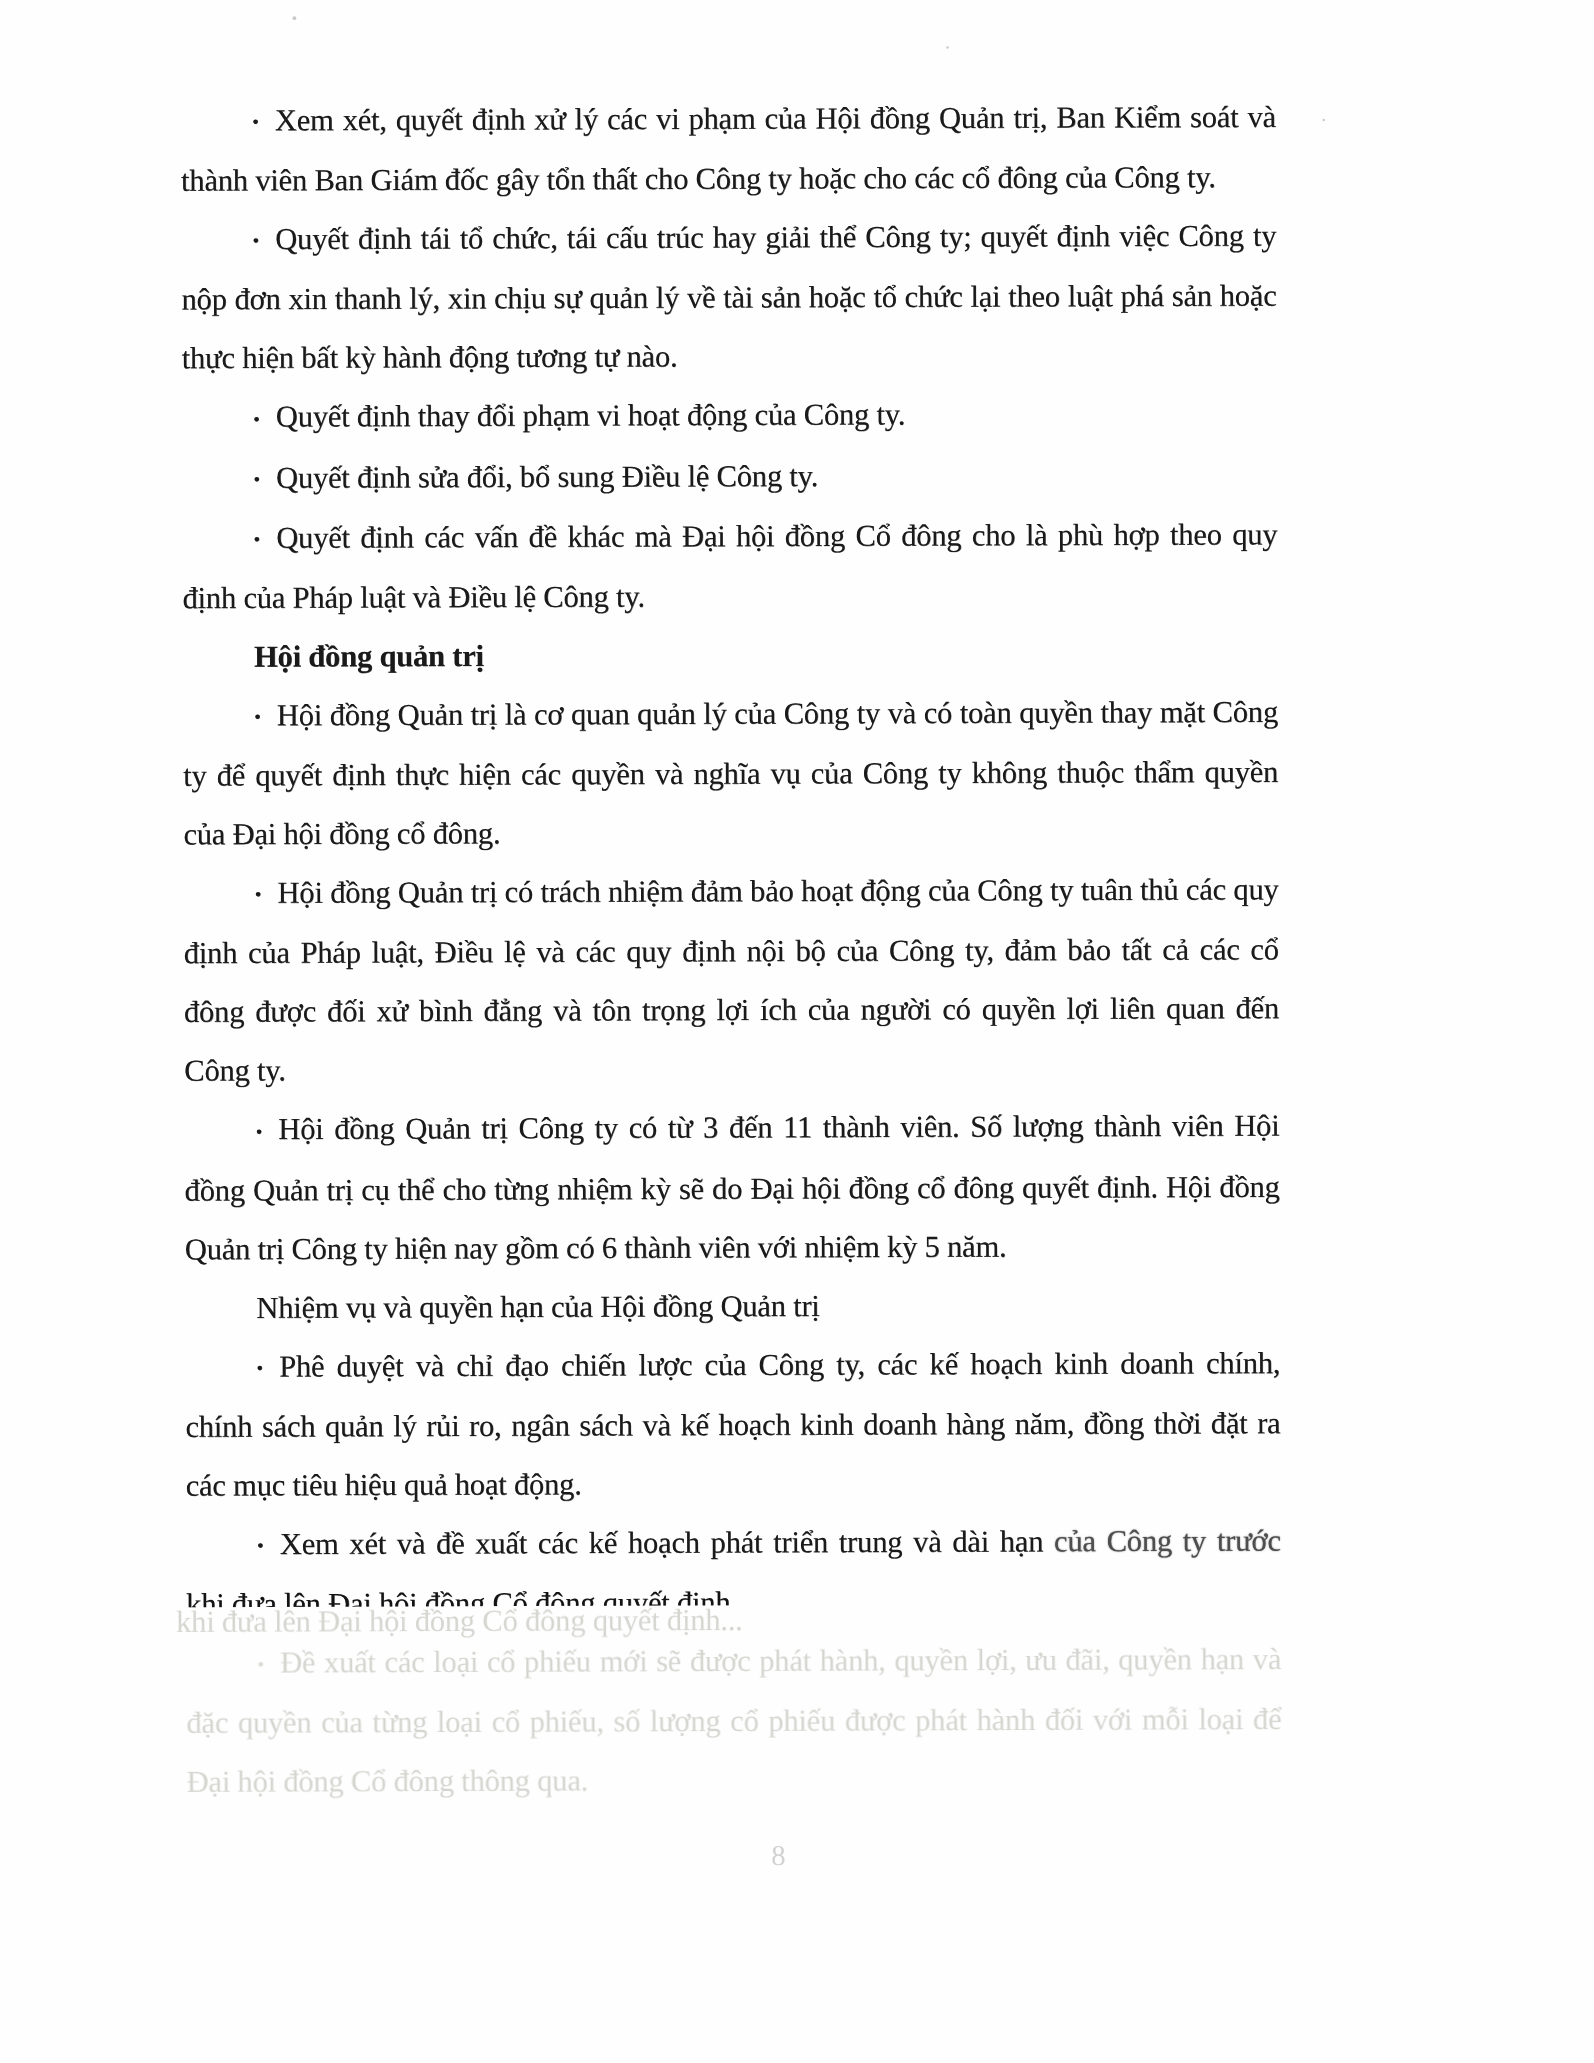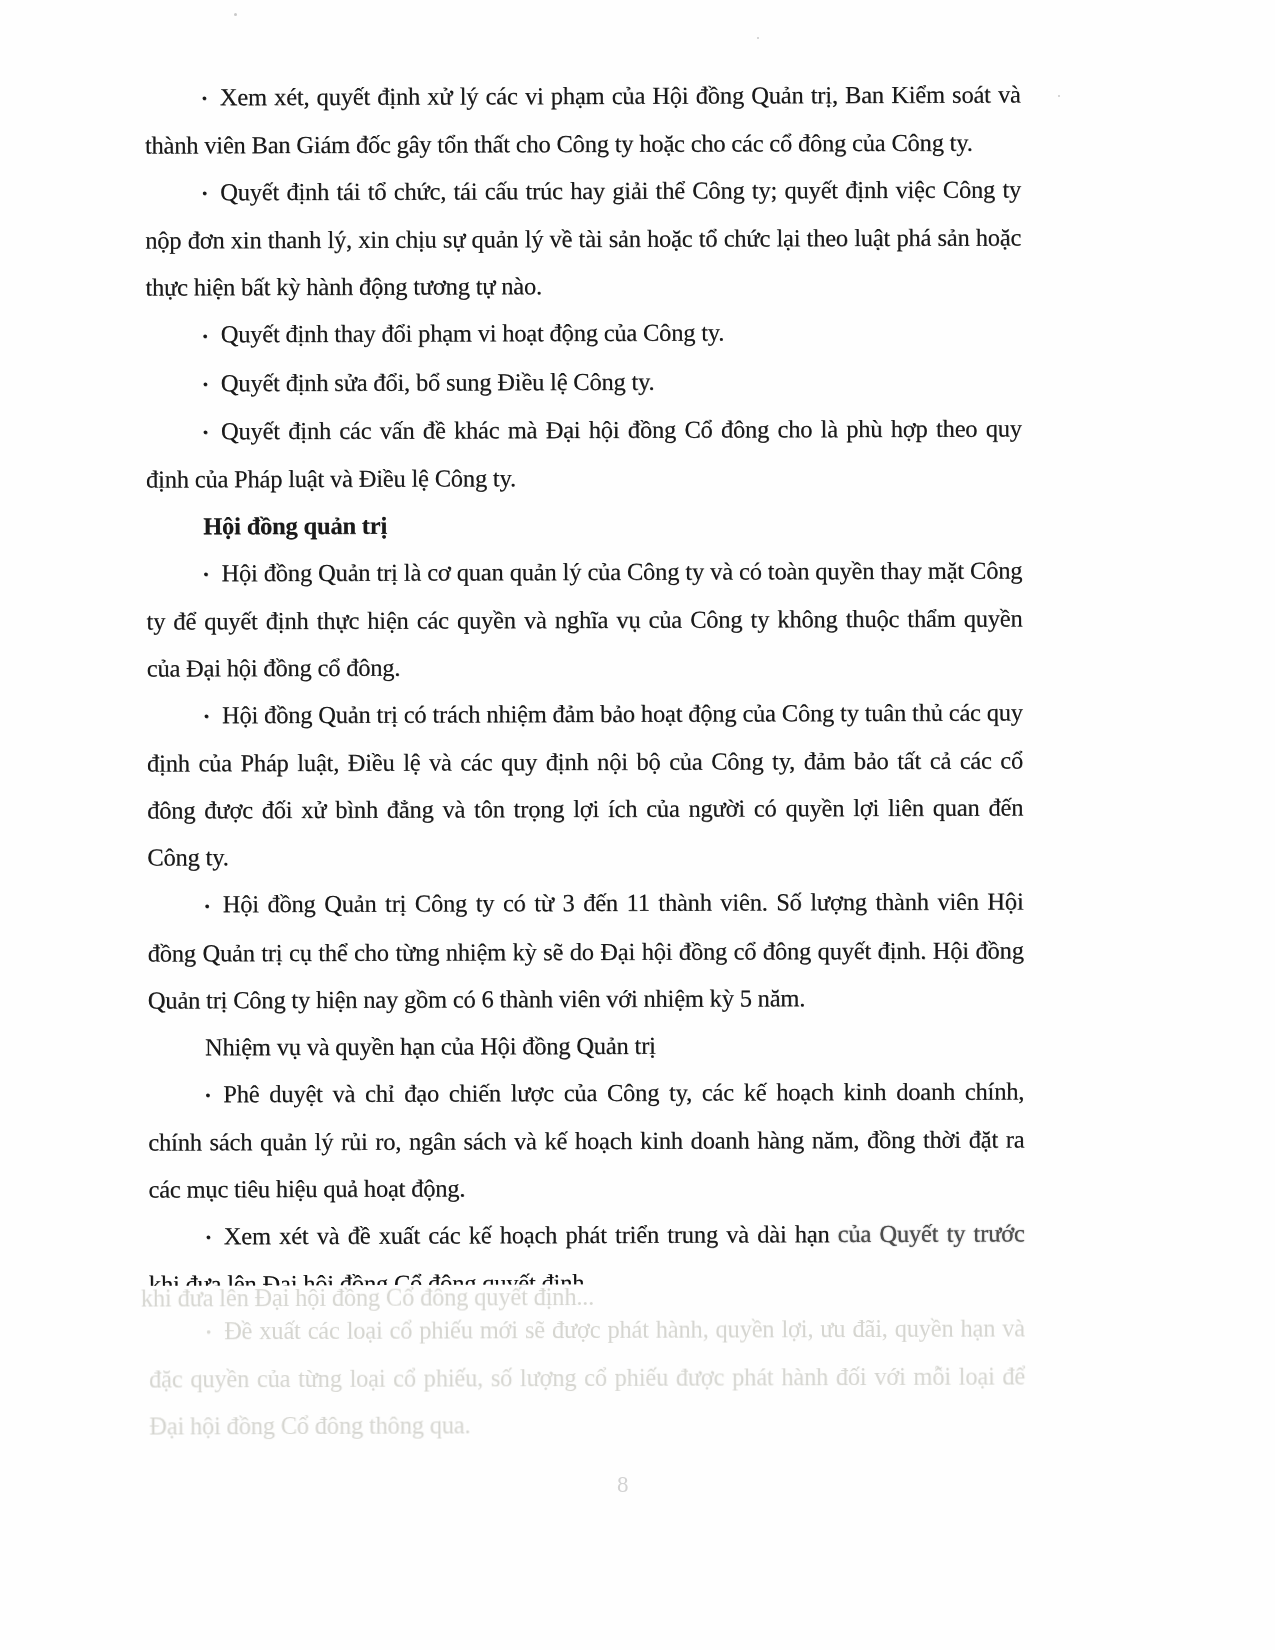--- a/index.html
+++ b/index.html
@@ -79,21 +79,21 @@
   <p class="para"><span class="bullet">•</span><span>Hội đồng Quản trị là cơ quan quản lý của Công ty và có toàn quyền thay mặt Công ty để quyết định thực hiện các quyền và nghĩa vụ của Công ty không thuộc thẩm quyền của Đại hội đồng cổ đông.</span></p>
 
   <p class="para"><span class="bullet">•</span><span>Hội đồng Quản trị có trách nhiệm đảm bảo hoạt động của Công ty tuân thủ các quy định của Pháp luật, Điều lệ và các quy định nội bộ của Công ty, đảm bảo tất cả các cổ đông được đối xử bình đẳng và tôn trọng lợi ích của người có quyền lợi liên quan đến Công ty.</span></p>
 
   <p class="para"><span class="bullet">•</span><span>Hội đồng Quản trị Công ty có từ 3 đến 11 thành viên. Số lượng thành viên Hội đồng Quản trị cụ thể cho từng nhiệm kỳ sẽ do Đại hội đồng cổ đông quyết định. Hội đồng Quản trị Công ty hiện nay gồm có 6 thành viên với nhiệm kỳ 5 năm.</span></p>
 
   <p class="subheading">Nhiệm vụ và quyền hạn của Hội đồng Quản trị</p>
 
   <p class="para"><span class="bullet">•</span><span>Phê duyệt và chỉ đạo chiến lược của Công ty, các kế hoạch kinh doanh chính, chính sách quản lý rủi ro, ngân sách và kế hoạch kinh doanh hàng năm, đồng thời đặt ra các mục tiêu hiệu quả hoạt động.</span></p>
 
-  <p class="para plans-line"><span class="bullet">•</span><span>Xem xét và đề xuất các kế hoạch phát triển trung và dài hạn </span><span class="fuzzy-tail">của Quyết ty trước</span></p>
+  <p class="para plans-line"><span class="bullet">•</span><span>Xem xét và đề xuất các kế hoạch phát triển trung và dài hạn </span><span class="fuzzy-tail">của Công ty trước</span></p>
 
   <div class="cut-line">
     <span class="cut-ghost">khi đưa lên Đại hội đồng Cổ đông quyết định...</span>
     <span class="cut-dark">khi đưa lên Đại hội đồng Cổ đông quyết định.</span>
   </div>
 
   <p class="para faded"><span class="bullet">•</span><span>Đề xuất các loại cổ phiếu mới sẽ được phát hành, quyền lợi, ưu đãi, quyền hạn và đặc quyền của từng loại cổ phiếu, số lượng cổ phiếu được phát hành đối với mỗi loại để Đại hội đồng Cổ đông thông qua.</span></p>
 
 </div>
 

